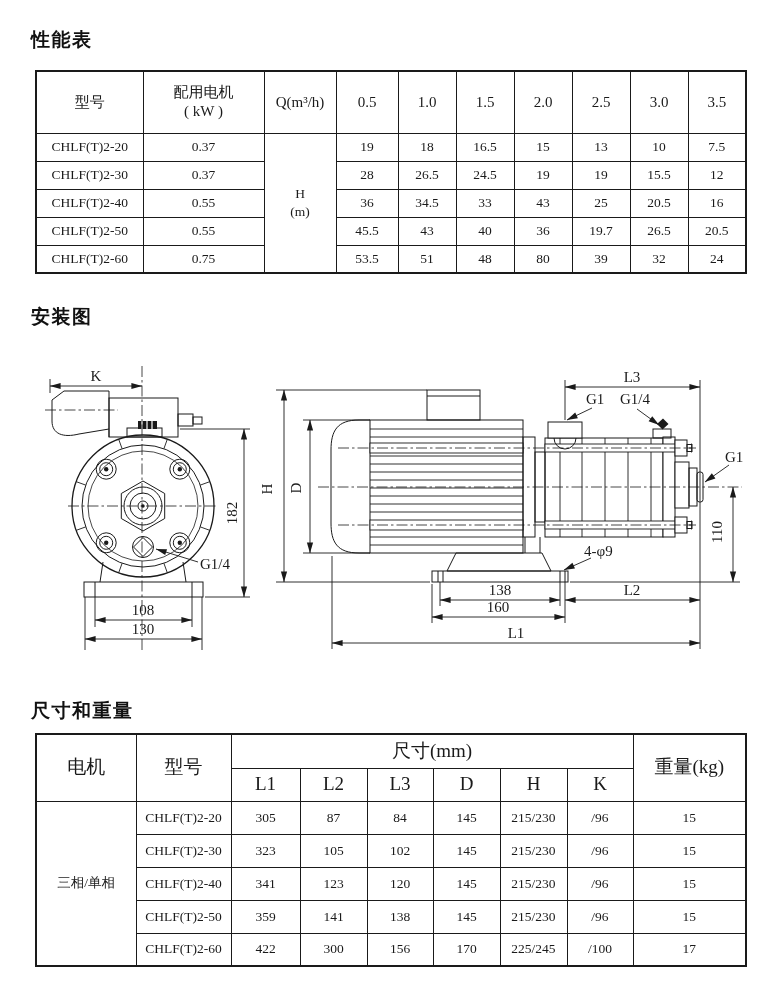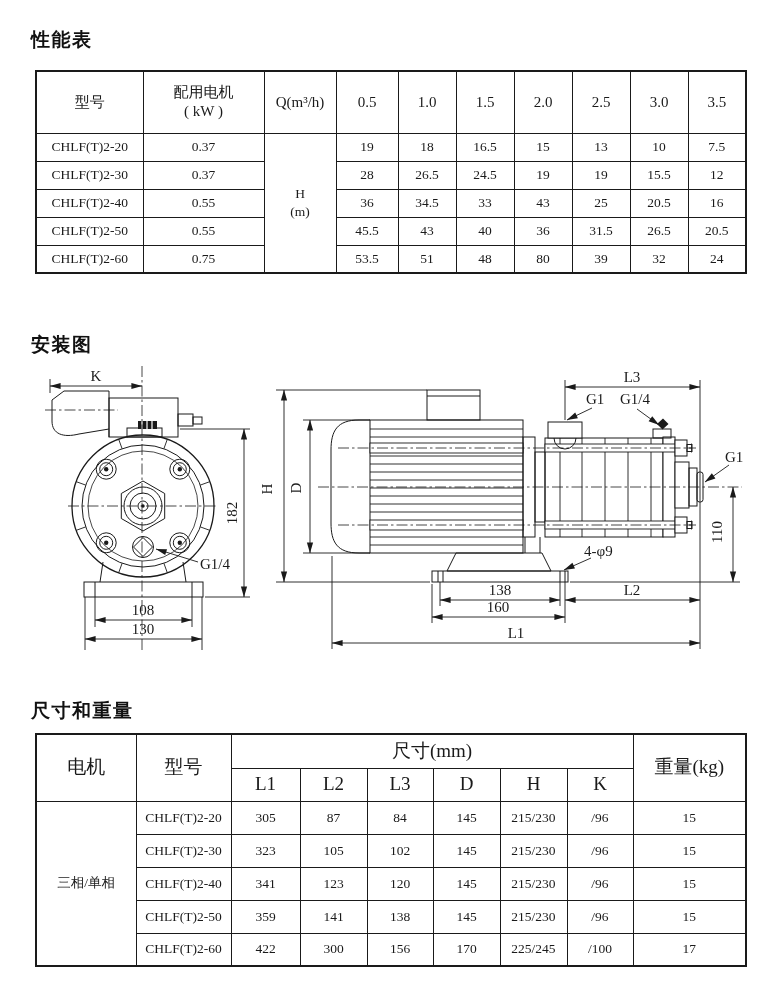--- a/index.html
+++ b/index.html
@@ -5,21 +5,21 @@
   html,body{margin:0;padding:0;}
   body{
     width:780px;height:1007px;position:relative;background:#ffffff;
     font-family:"Liberation Serif","DejaVu Serif",serif;color:#1a1a1a;overflow:hidden;
   }
   .sec-title{
     position:absolute;left:31px;margin:0;
     font-family:"Liberation Sans","DejaVu Sans",sans-serif;
     font-weight:bold;font-size:19px;color:#111;letter-spacing:1.5px;white-space:nowrap;text-align:center;
   }
-  .t1{top:27px;} .t2{top:332px;} .t3{top:698px;}
+  .t1{top:27px;} .t2{top:304px;} .t3{top:698px;}
   table.tbl{
     position:absolute;border-collapse:collapse;table-layout:fixed;
     text-align:center;border:2px solid #1a1a1a;background:#fff;
   }
   .tbl th,.tbl td{
     border:1px solid #1a1a1a;font-weight:normal;padding:0 2px;
     vertical-align:middle;line-height:1.3;font-size:14px;
   }
   .tbl1{left:35px;top:70px;width:710px;}
   .tbl1 thead tr{height:62px;}
@@ -108,21 +108,21 @@
         <td>20.5</td>
         <td>16</td>
       </tr>
       <tr>
         <td>CHLF(T)2-50</td>
         <td>0.55</td>
         <td>45.5</td>
         <td>43</td>
         <td>40</td>
         <td>36</td>
-        <td>31.5</td>
+        <td>19.7</td>
         <td>26.5</td>
         <td>20.5</td>
       </tr>
       <tr>
         <td>CHLF(T)2-60</td>
         <td>0.75</td>
         <td>53.5</td>
         <td>51</td>
         <td>48</td>
         <td>80</td>

